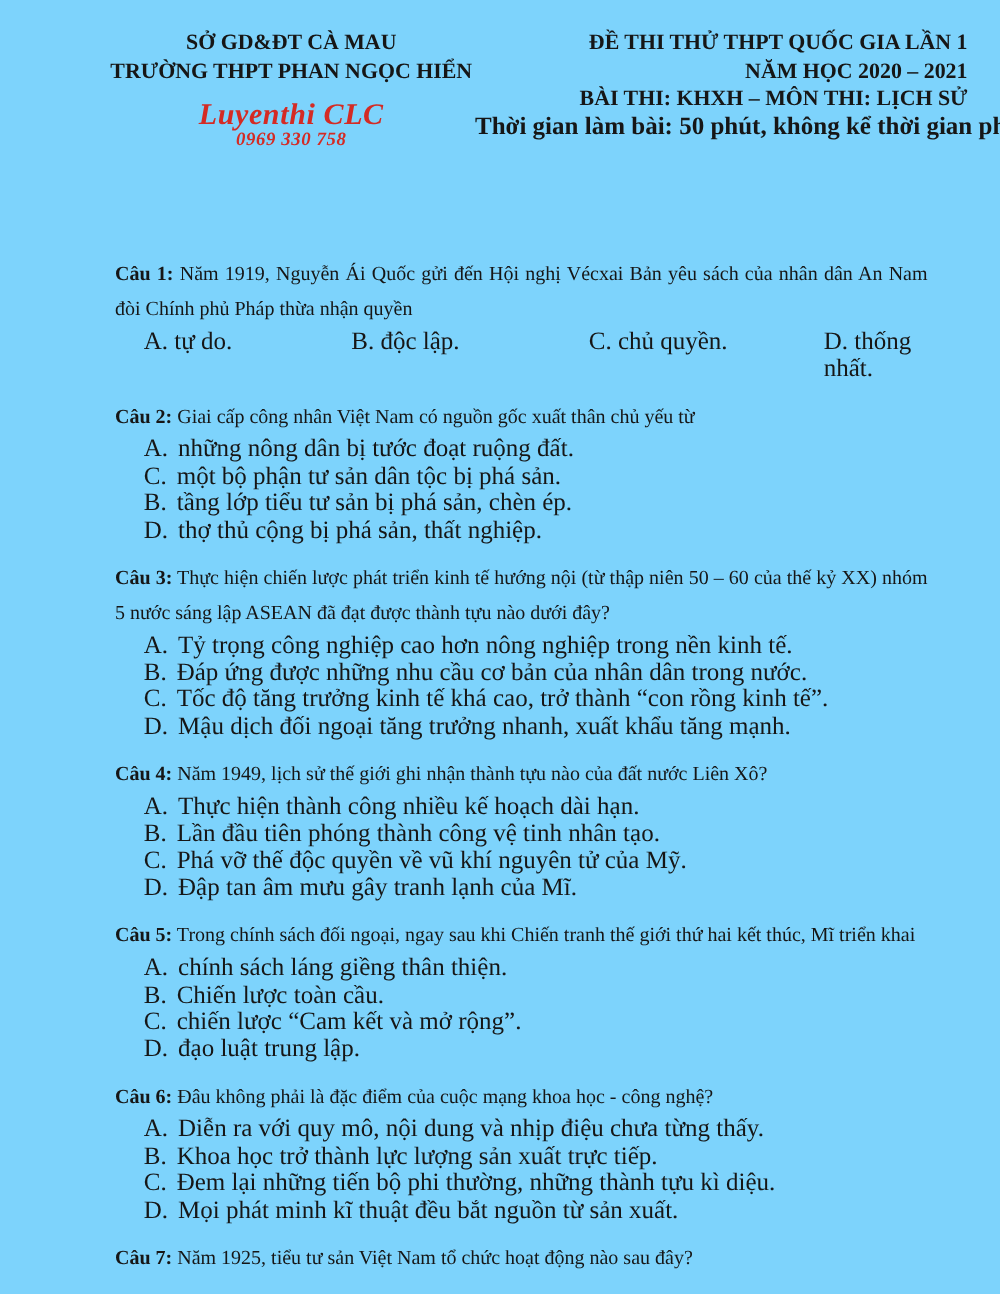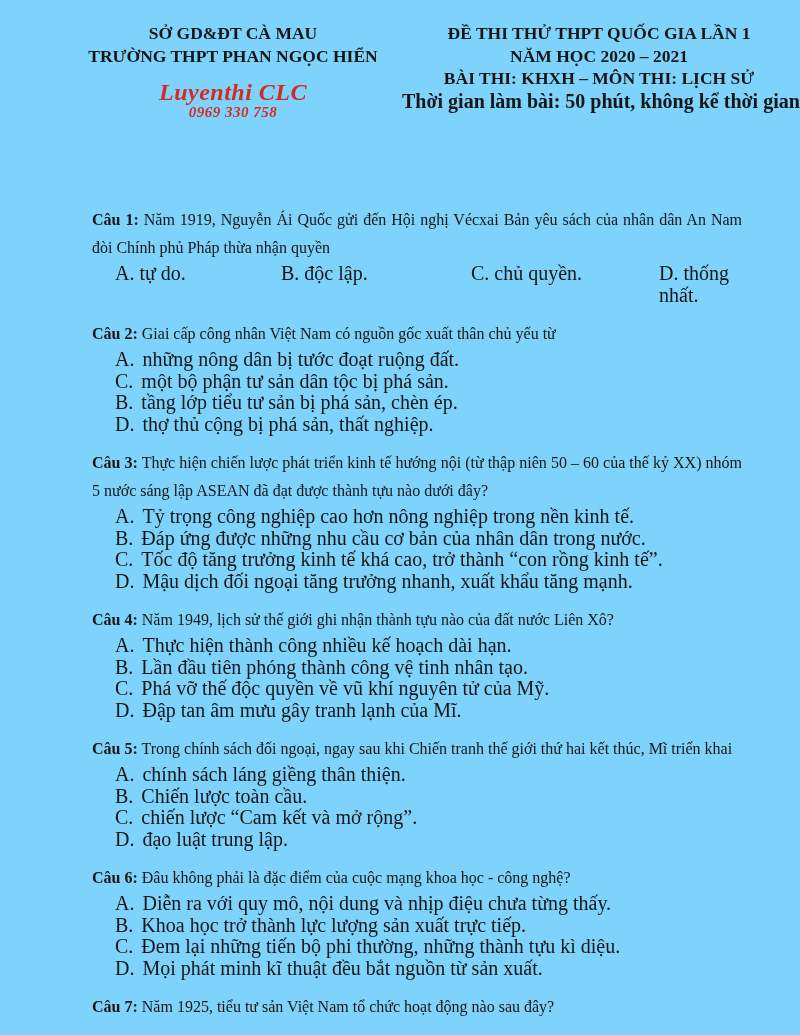--- a/index.html
+++ b/index.html
@@ -14,22 +14,22 @@
     position: relative;
   }
 
   
   header { position: relative; height: 124px; }
   .header-left {
     position: absolute; left: 58px; top: 22px;
     width: 350px; text-align: center;
   }
   .header-right {
-    position: absolute; right: 4px; top: 22px;
-    width: 394px; text-align: center;
+    position: absolute; right: 26px; top: 22px;
+    width: 394px; text-align: right;
   }
   .h-bold { font-weight: bold; font-size: 17.5px; line-height: 22.5px; white-space: nowrap; }
   .h-sub  { font-size: 20px; line-height: 22px; white-space: nowrap; font-weight: bold; }
   .logo { margin-top: 13px; line-height: 1; }
   .logo-text  { font-size: 24px; font-weight: bold; font-style: italic; letter-spacing: .5px; }
   .logo-phone { font-size: 15px; font-weight: bold; font-style: italic; margin-top: 1px; letter-spacing: .5px; }
 
   
   main { margin-top: 82px; padding: 0 58px 0 92px; }
   .q { margin-top: 14px; }

